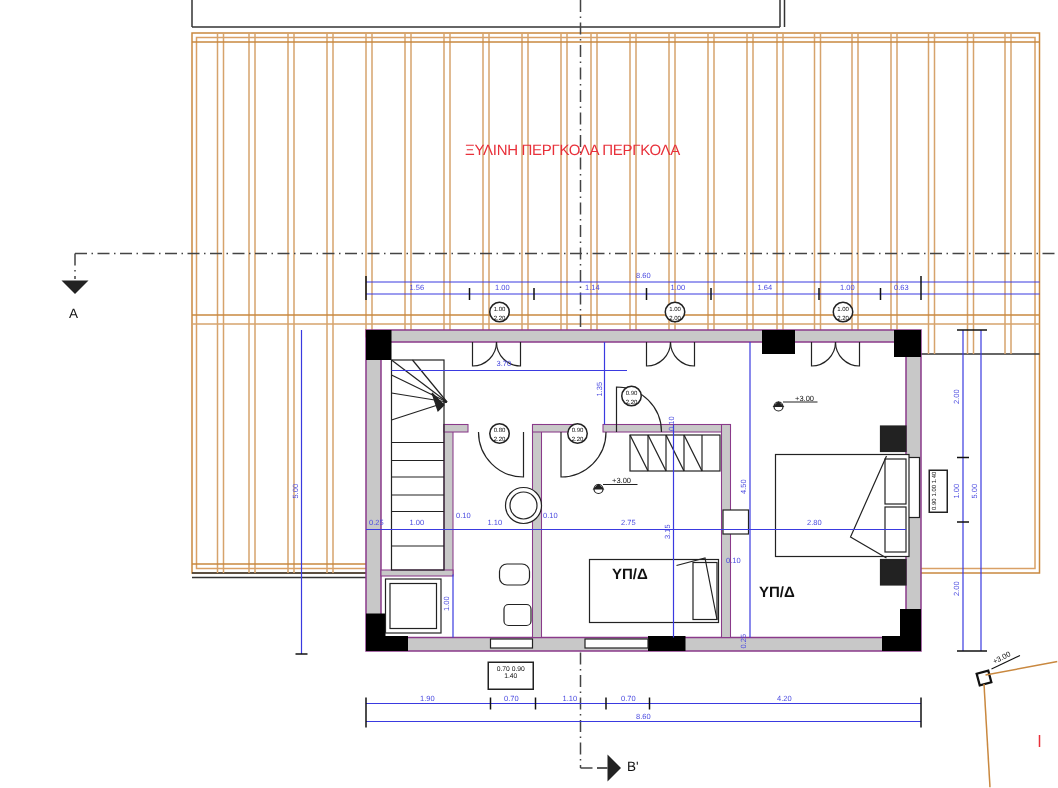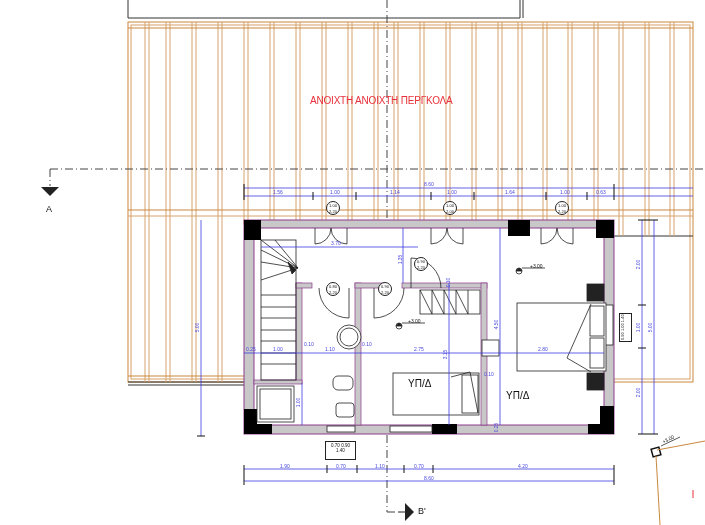--- a/index.html
+++ b/index.html
@@ -1,21 +1,21 @@
 <!DOCTYPE html>
 <html><head>
 <meta charset="utf-8">
 <style>
   html,body{margin:0;padding:0;background:#ffffff;}
   body{width:705px;height:525px;position:relative;overflow:hidden;font-family:"Liberation Sans",sans-serif;}
   #plan{position:absolute;left:0;top:0;width:705px;height:525px;}
   .lbl{position:absolute;font-family:"Liberation Sans",sans-serif;white-space:nowrap;line-height:1;}
   .dim{color:#4a4ae0;font-size:5px;}
   .dimv{color:#4a4ae0;font-size:5px;transform:rotate(-90deg);transform-origin:center;}
-  .room{color:#111;font-size:10px;}
+  .room{color:#111;font-size:10px;font-weight:bold;}
   .title{color:#e8303a;font-size:10px;letter-spacing:-0.2px;}
   .lvl{color:#111;font-size:5px;}
   .sec{color:#111;font-size:9px;}
   .tag{position:absolute;border:1px solid #222;background:#fff;font-size:4.5px;color:#111;text-align:center;line-height:5px;}
   .circ{position:absolute;width:14px;height:14px;border:1px solid #222;border-radius:50%;background:#fff;font-size:4px;color:#111;text-align:center;line-height:6px;box-sizing:border-box;padding-top:1px;}
 </style>
 </head>
 <body>
 
 <svg id="plan" viewBox="0 0 705 525" xmlns="http://www.w3.org/2000/svg">
@@ -251,21 +251,21 @@
 
   <g>
     <rect x="652" y="448" width="8" height="8" fill="#fff" stroke="#111" stroke-width="1.5" transform="rotate(-15 656 452)"></rect>
     <line x1="657" y1="450" x2="705" y2="441" stroke="#c9883f" stroke-width="1"></line>
     <line x1="656" y1="456" x2="660" y2="525" stroke="#c9883f" stroke-width="1"></line>
     <line x1="661" y1="446" x2="680" y2="437" stroke="#111" stroke-width="0.7"></line>
     <line x1="693" y1="490" x2="693" y2="498" stroke="#e8303a" stroke-width="1"></line>
   </g>
 </svg>
 
-<div class="lbl title" style="left:310px;top:96px;">ΑΝΟΙΧΤΗ ΑΝΟΙΧΤΗ ΠΕΡΓΚΟΛΑ</div>
+<div class="lbl title" style="left:310px;top:96px;">ΞΥΛΙΝΗ ΠΕΡΓΚΟΛΑ ΠΕΡΓΚΟΛΑ</div>
 
 <div class="lbl room" style="left:408px;top:379px;">ΥΠ/Δ</div>
 <div class="lbl room" style="left:506px;top:391px;">ΥΠ/Δ</div>
 
 <div class="lbl lvl" style="left:530px;top:264px;">+3.00</div>
 <div class="lbl lvl" style="left:408px;top:319px;">+3.00</div>
 <div class="lbl lvl" style="left:662px;top:437px;transform:rotate(-28deg);">+3.00</div>
 
 <div class="lbl sec" style="left:46px;top:205px;">A</div>
 <div class="lbl sec" style="left:418px;top:507px;">B'</div>

